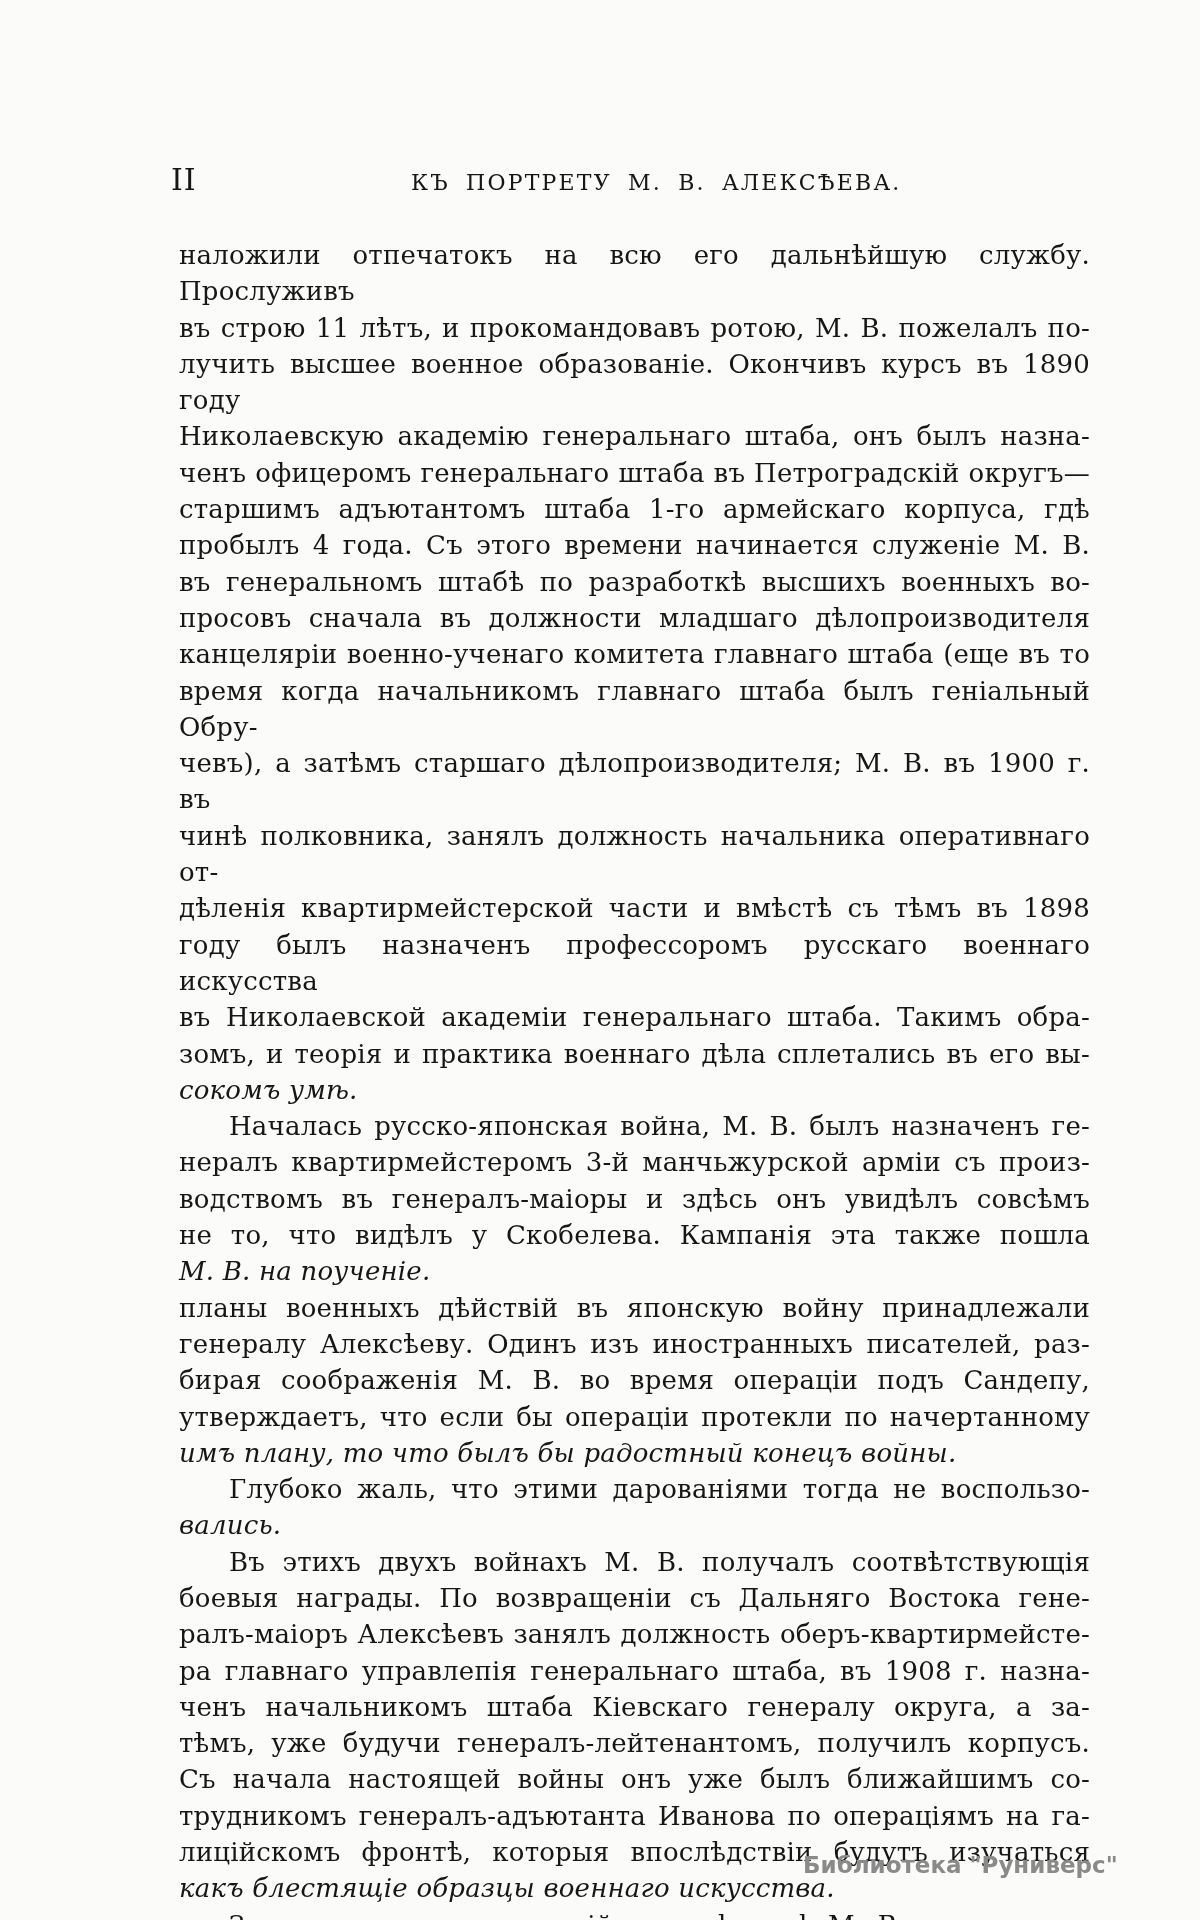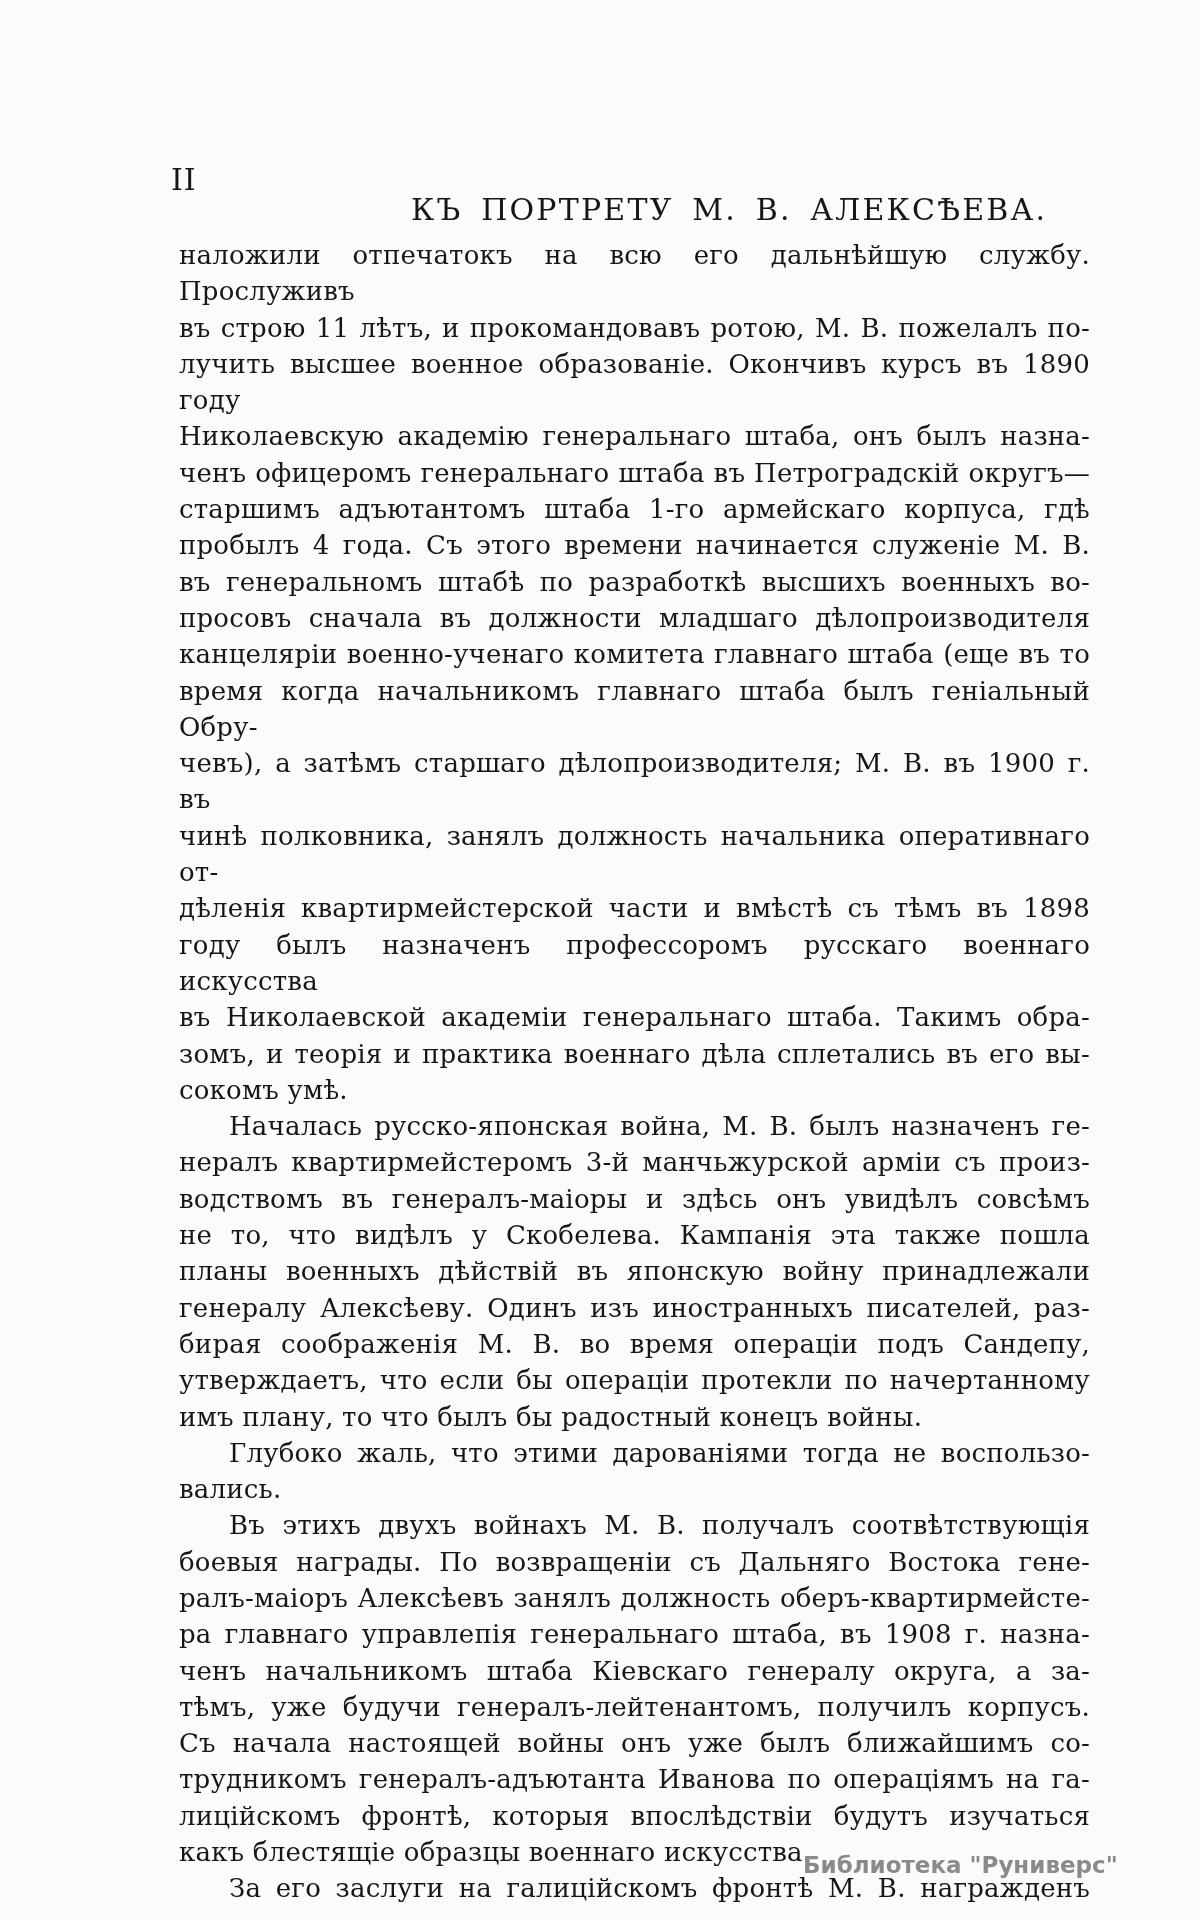--- a/index.html
+++ b/index.html
@@ -24,43 +24,43 @@
     left: 171px;
     top: 165px;
     font-size: 30px;
     line-height: 30px;
     letter-spacing: 1px;
   }
   .running-title {
     position: absolute;
     left: 411px;
     top: 170px;
-    font-size: 30px;
+    font-size: 22px;
     line-height: 26px;
     letter-spacing: 2.2px;
     word-spacing: 7px;
     white-space: nowrap;
-    margin-top: 27px;
   }
   .text-block {
     position: absolute;
     left: 172px;
     top: 237px;
     width: 918px;
   }
   .line {
     font-size: 26px;
     line-height: 36.3px;
     text-align: justify;
     text-align-last: justify;
     letter-spacing: 0.2px;
     margin-left: 7px;
   }
   .line.para-end {
     text-align-last: left;
+    font-style: italic;
   }
   .line.indent {
     text-indent: 50px;
   }
   .watermark {
     position: absolute;
     left: 803px;
     top: 1852px;
     font-family: "DejaVu Sans", sans-serif;
     font-weight: 600;
@@ -94,20 +94,21 @@
       <div class="line">чинѣ полковника, занялъ должность начальника оперативнаго от-</div>
       <div class="line">дѣленія квартирмейстерской части и вмѣстѣ съ тѣмъ въ 1898</div>
       <div class="line">году былъ назначенъ профессоромъ русскаго военнаго искусства</div>
       <div class="line">въ Николаевской академіи генеральнаго штаба. Такимъ обра-</div>
       <div class="line">зомъ, и теорія и практика военнаго дѣла сплетались въ его вы-</div>
       <div class="line para-end">сокомъ умѣ.</div>
       <div class="line indent">Началась русско-японская война, М. В. былъ назначенъ ге-</div>
       <div class="line">нералъ квартирмейстеромъ 3-й манчьжурской арміи съ произ-</div>
       <div class="line">водствомъ въ генералъ-маіоры и здѣсь онъ увидѣлъ совсѣмъ</div>
       <div class="line">не то, что видѣлъ у Скобелева. Кампанія эта также пошла</div>
+      <div class="line para-end">М. В. на поученіе.</div>
       <div class="line">планы военныхъ дѣйствій въ японскую войну принадлежали</div>
       <div class="line">генералу Алексѣеву. Одинъ изъ иностранныхъ писателей, раз-</div>
       <div class="line">бирая соображенія М. В. во время операціи подъ Сандепу,</div>
       <div class="line">утверждаетъ, что если бы операціи протекли по начертанному</div>
       <div class="line para-end">имъ плану, то что былъ бы радостный конецъ войны.</div>
       <div class="line indent">Глубоко жаль, что этими дарованіями тогда не воспользо-</div>
       <div class="line para-end">вались.</div>
       <div class="line indent">Въ этихъ двухъ войнахъ М. В. получалъ соотвѣтствующія</div>
       <div class="line">боевыя награды. По возвращеніи съ Дальняго Востока гене-</div>
       <div class="line">ралъ-маіоръ Алексѣевъ занялъ должность оберъ-квартирмейсте-</div>

